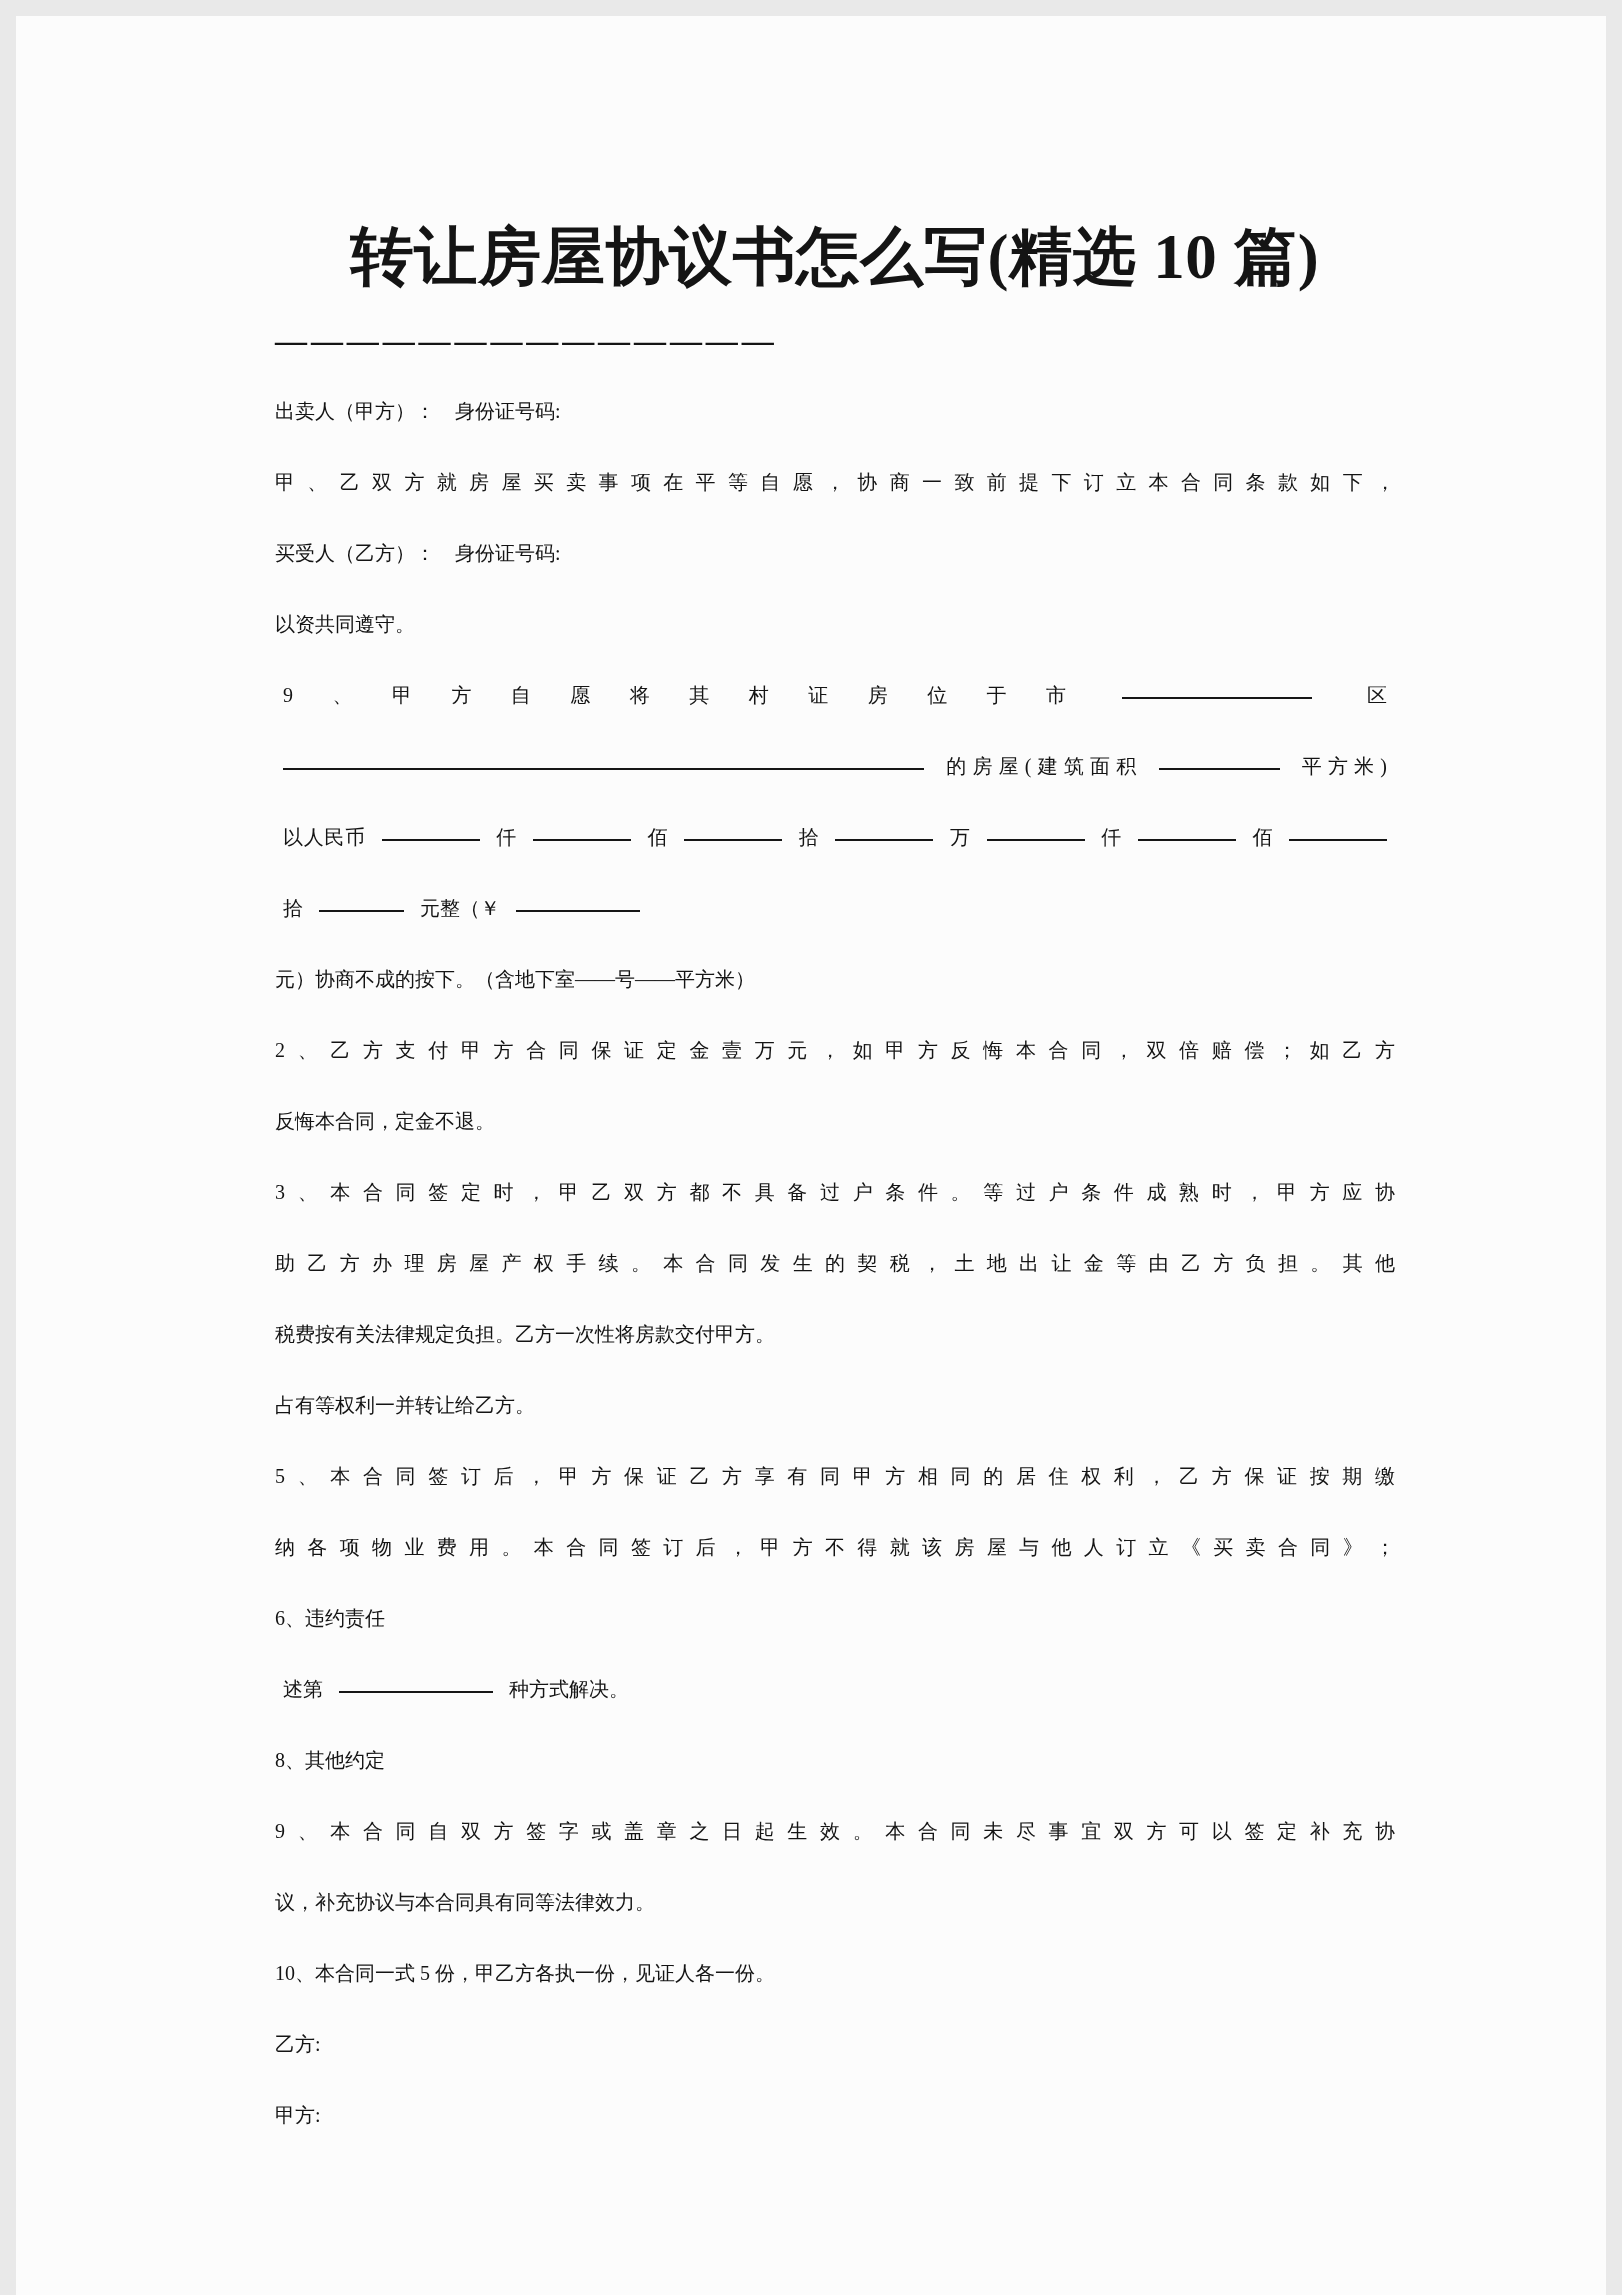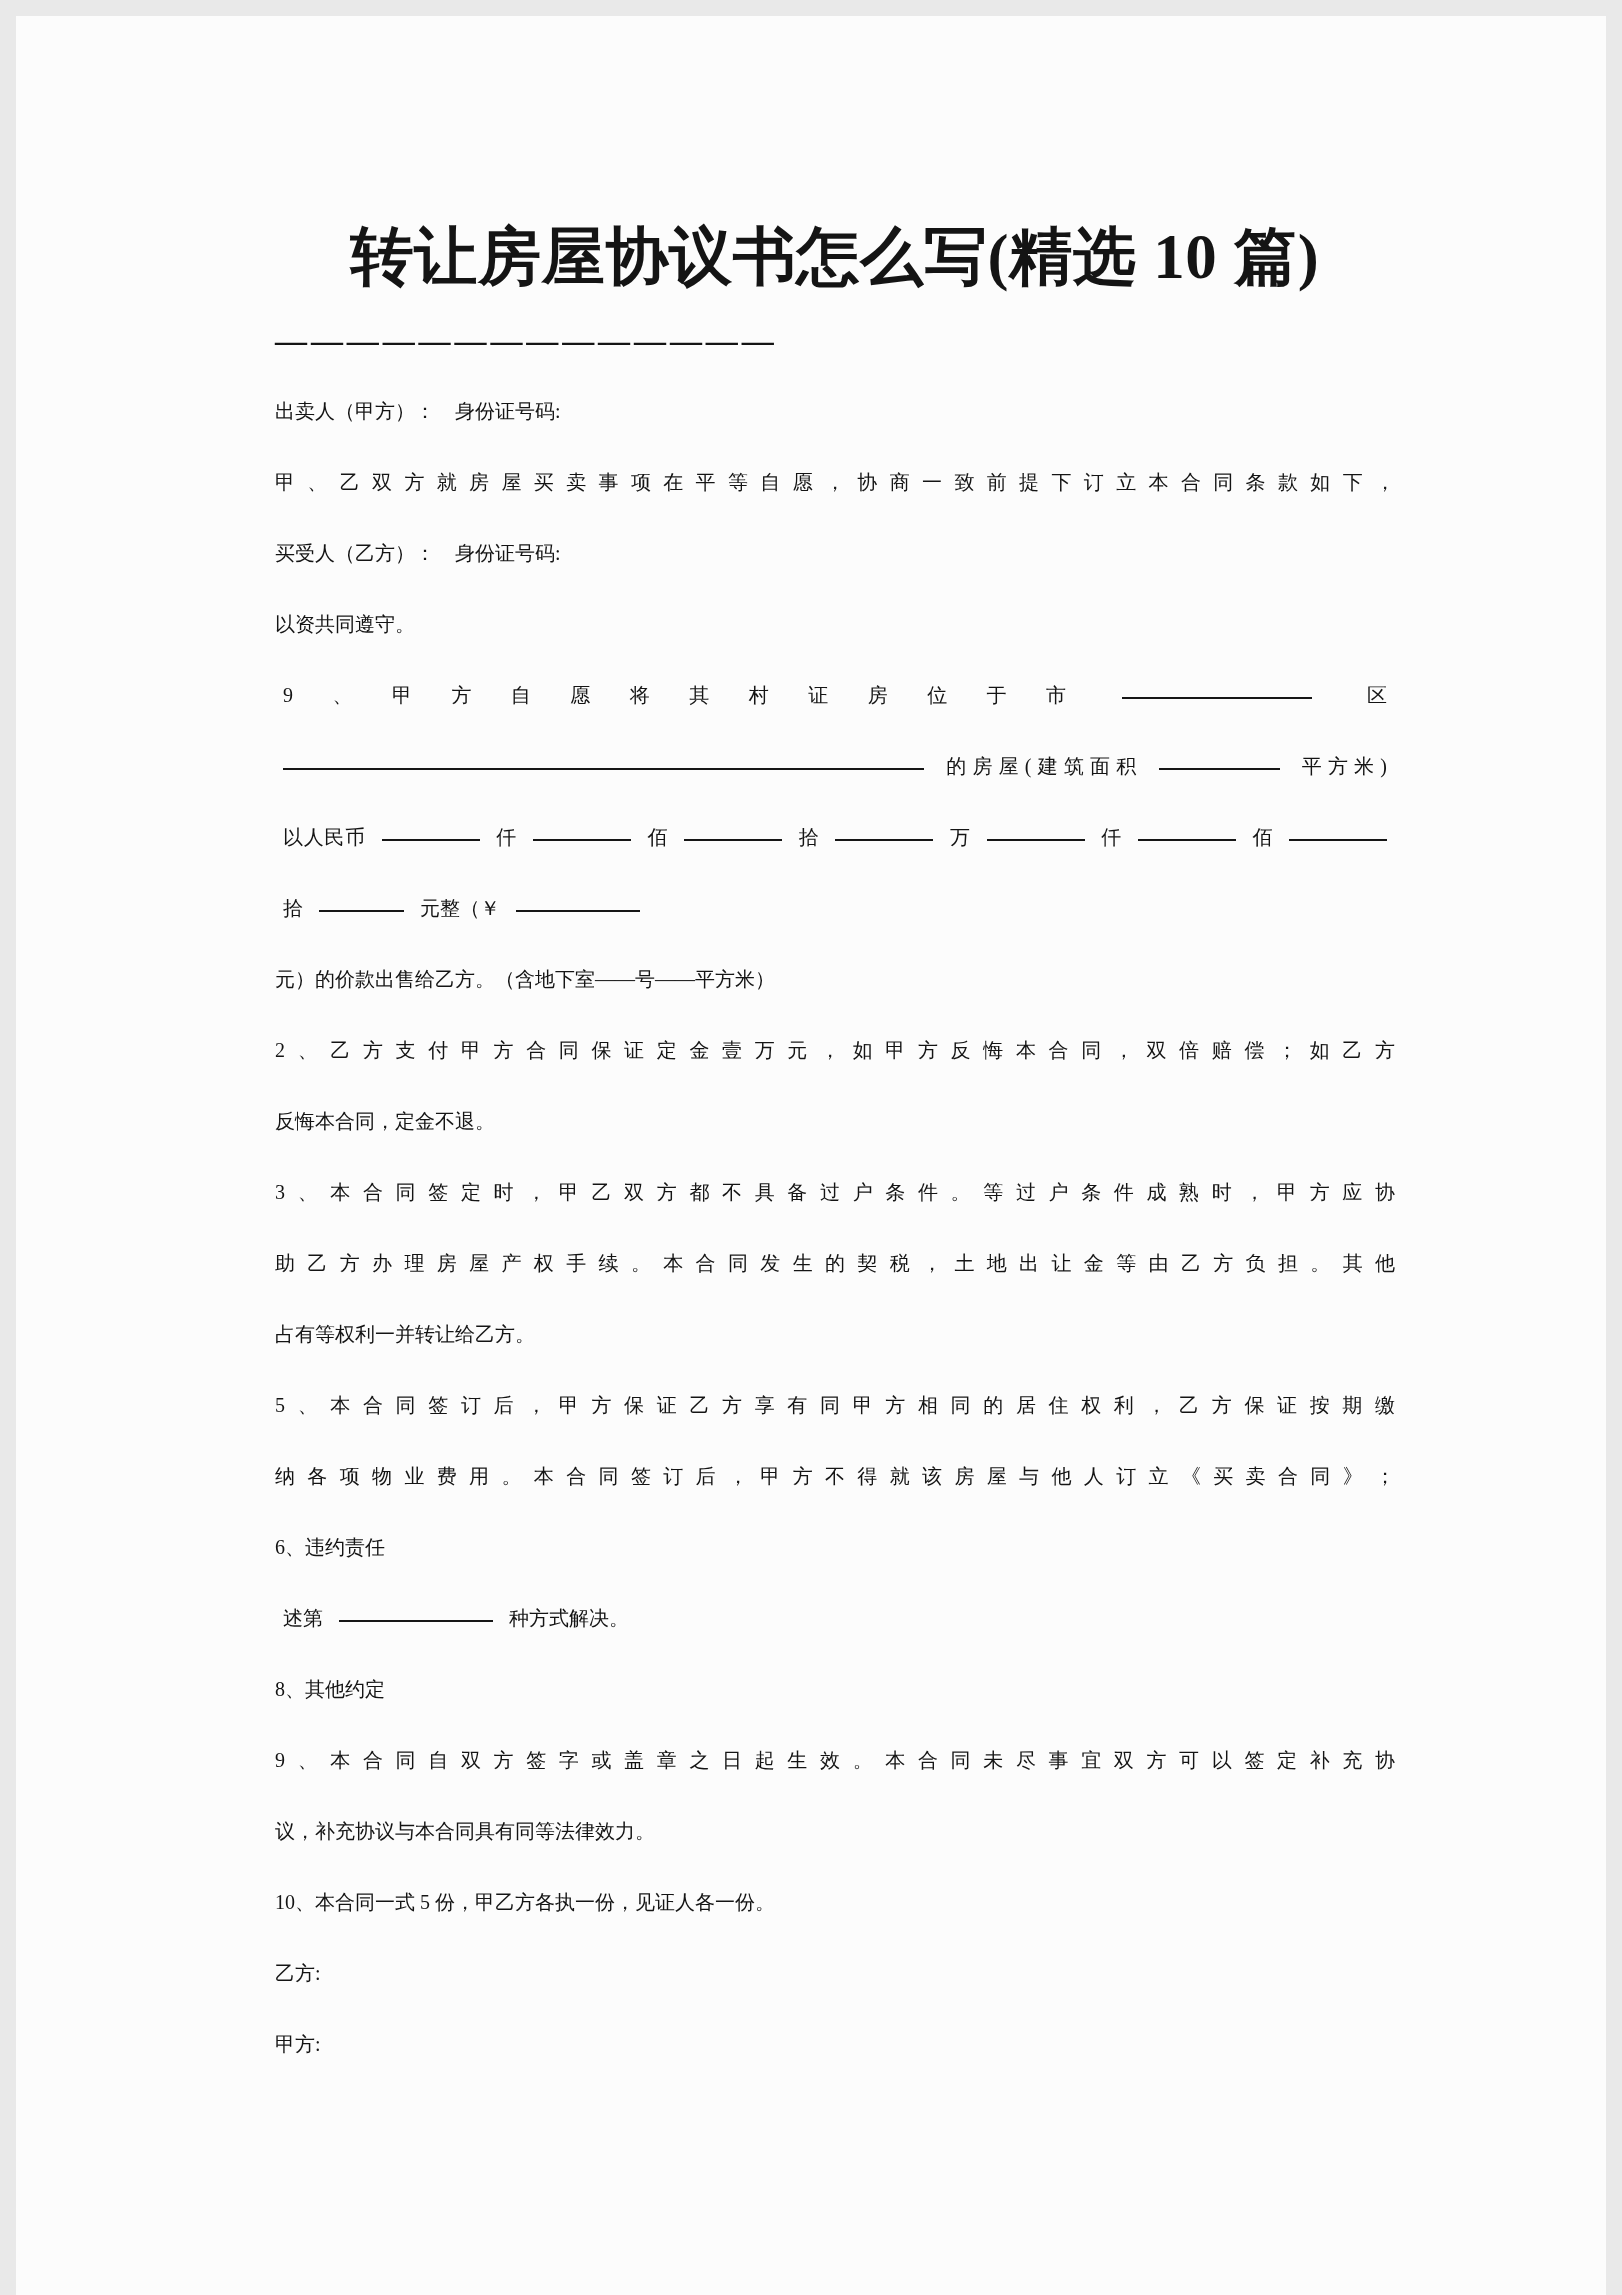--- a/index.html
+++ b/index.html
@@ -76,30 +76,31 @@
     <div class="line">以资共同遵守。</div>
 
     <div class="line jfull"><span>9、甲方自愿将其村证房位于市</span><span class="u w290"></span><span>区</span></div>
 
     <div class="line jfull"><span class="u w980"></span><span>的房屋(建筑面积</span><span class="u w185"></span><span>平方米)</span></div>
 
     <div class="line jfull"><span>以人民币</span><span class="u w150"></span><span>仟</span><span class="u w150"></span><span>佰</span><span class="u w150"></span><span>拾</span><span class="u w150"></span><span>万</span><span class="u w150"></span><span>仟</span><span class="u w150"></span><span>佰</span><span class="u w150"></span></div>
 
     <div class="line"><span>拾</span><span class="u w130"></span><span>元整（￥</span><span class="u w190"></span></div>
 
-    <div class="line">元）的价款出售给乙方。（含地下室——号——平方米）</div>
+    <div class="line">元）协商不成的按下。（含地下室——号——平方米）</div>
 
     <div class="line jfull">2、乙方支付甲方合同保证定金壹万元，如甲方反悔本合同，双倍赔偿；如乙方</div>
 
     <div class="line">反悔本合同，定金不退。</div>
 
     <div class="line jfull">3、本合同签定时，甲乙双方都不具备过户条件。等过户条件成熟时，甲方应协</div>
 
     <div class="line jfull">助乙方办理房屋产权手续。本合同发生的契税，土地出让金等由乙方负担。其他</div>
 
+    <div class="line">税费按有关法律规定负担。乙方一次性将房款交付甲方。</div>
 
 
     <div class="line">占有等权利一并转让给乙方。</div>
 
     <div class="line jfull">5、本合同签订后，甲方保证乙方享有同甲方相同的居住权利，乙方保证按期缴</div>
 
     <div class="line jfull">纳各项物业费用。本合同签订后，甲方不得就该房屋与他人订立《买卖合同》；</div>
 
     <div class="line">6、违约责任</div>
 

